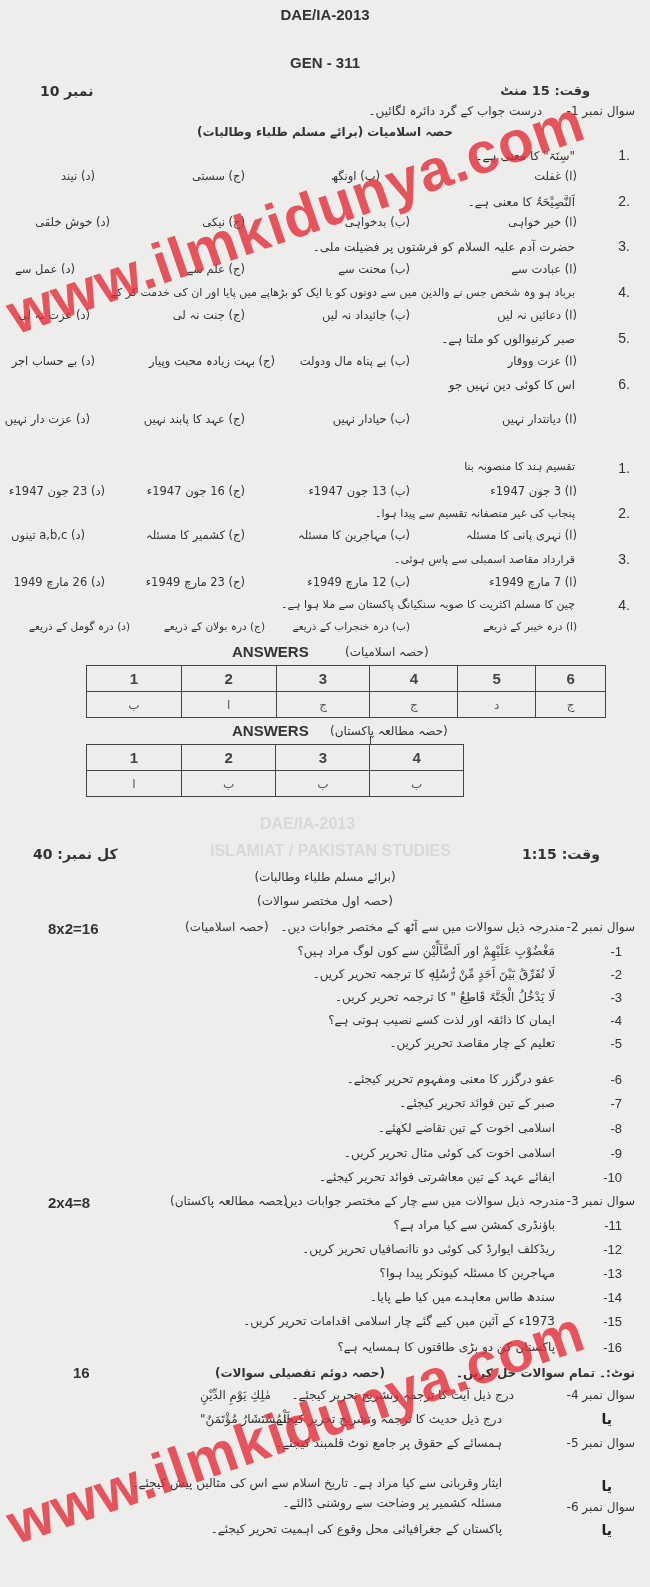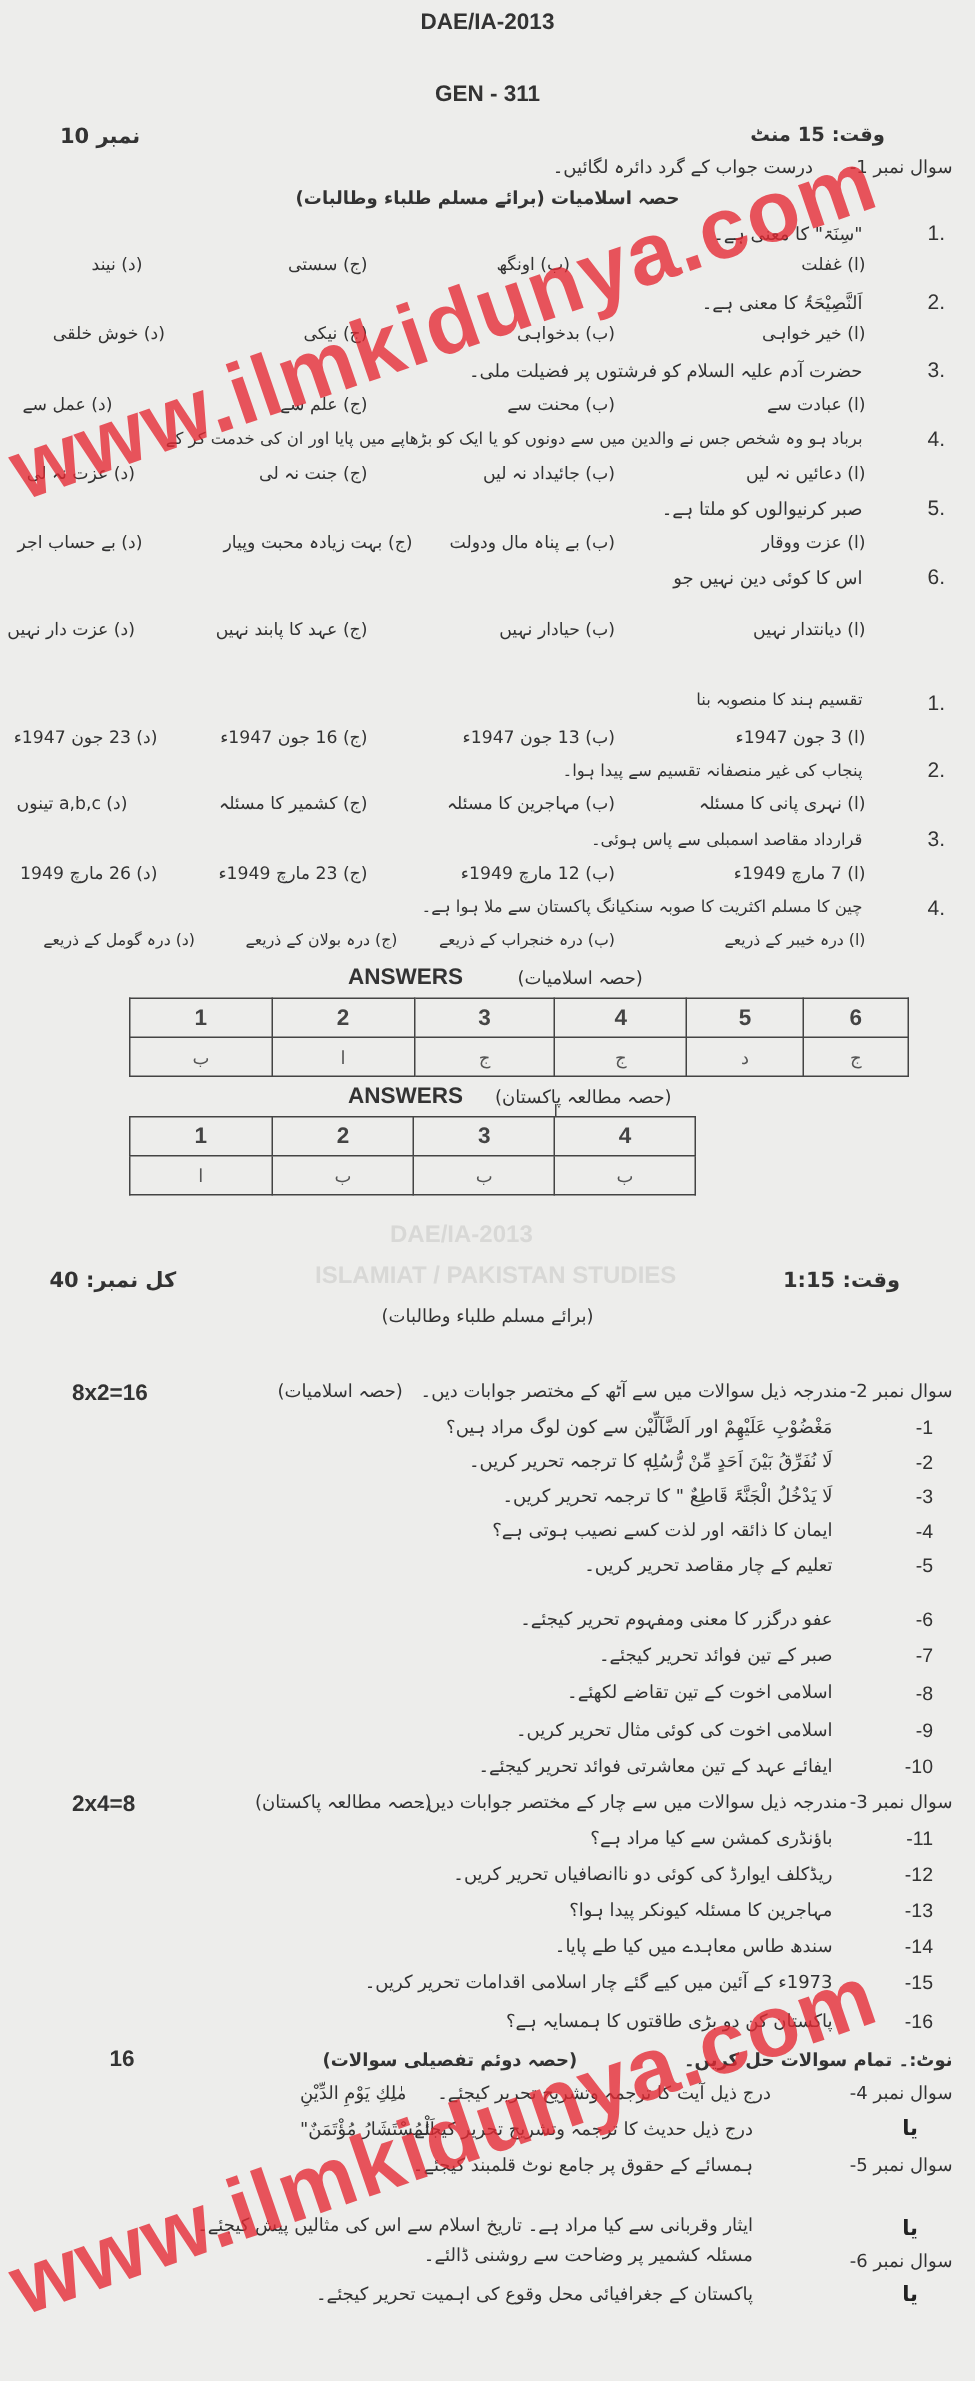--- a/index.html
+++ b/index.html
@@ -162,20 +162,21 @@
       <td>ب</td>
       <td>ب</td>
       <td>ب</td>
     </tr>
   </tbody>
     </table>
 
   <div class="abs urdu bold" style="right:50px; top:846px; font-size:14px;">وقت: 1:15</div>
   <div class="abs urdu bold" style="left:33px; top:846px; font-size:14px;">کل نمبر: 40</div>
   <div class="abs urdu center" style="left:0; width:650px; top:870px;">(برائے مسلم طلباء وطالبات)</div>
+  <div class="abs urdu center" style="left:0; width:650px; top:894px;">(حصہ اول مختصر سوالات)</div>
 
   <div class="abs urdu" style="right:15px; top:920px;">سوال نمبر 2-</div>
   <div class="abs urdu" style="right:85px; top:920px;">مندرجہ ذیل سوالات میں سے آٹھ کے مختصر جوابات دیں۔</div>
   <div class="abs urdu" style="left:185px; top:920px;">(حصہ اسلامیات)</div>
   <div class="abs num bold" style="left:48px; top:920px; font-size:15px;">8x2=16</div>
 
   <div>
     <div class="qnum2" style="top:944px;">-1</div>
     <div class="abs urdu" style="right:95px; top:944px;">مَغْضُوْبِ عَلَيْهِمْ اور اَلضَّآلِّيْن سے کون لوگ مراد ہیں؟</div>
     <div class="qnum2" style="top:967px;">-2</div>

